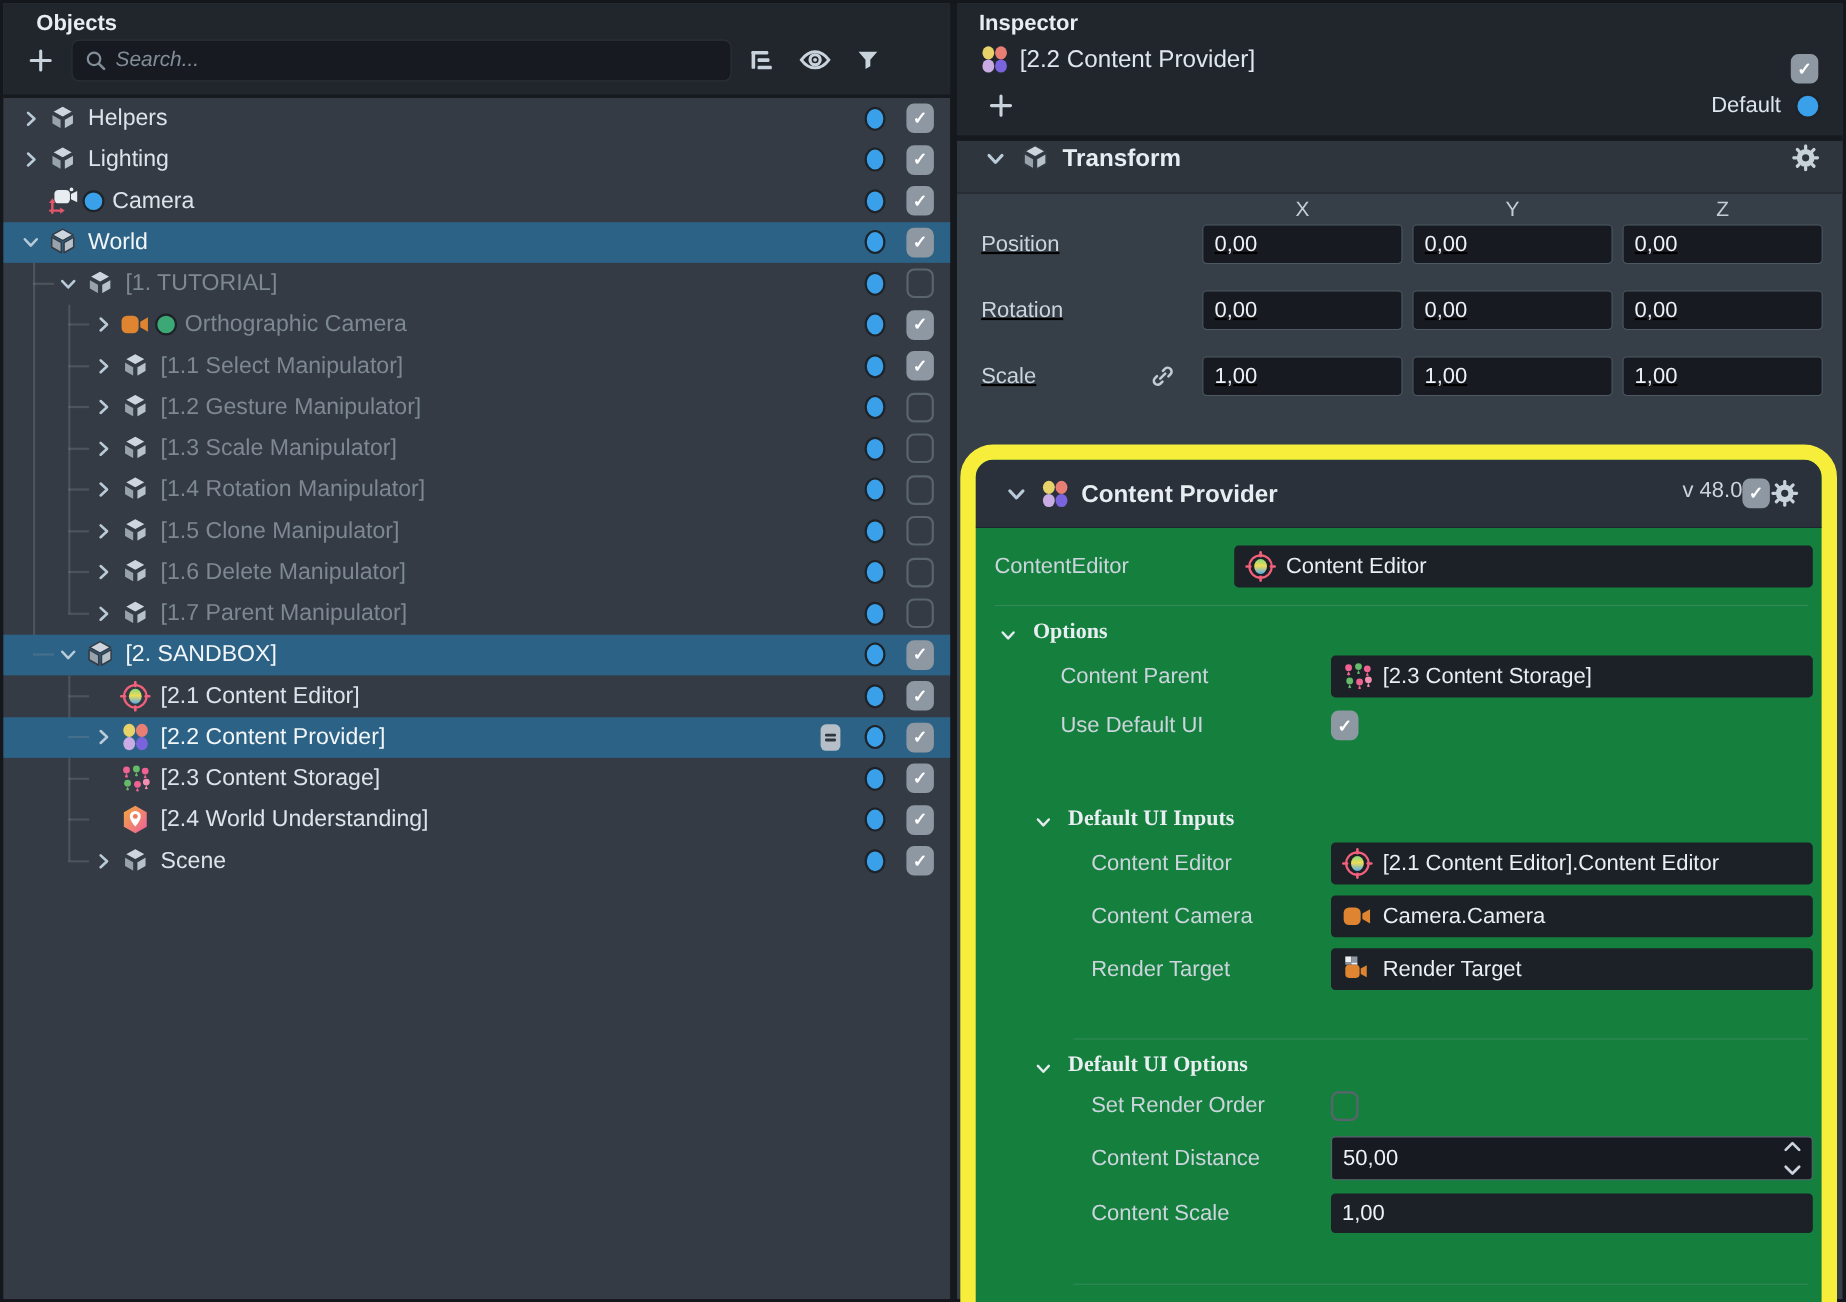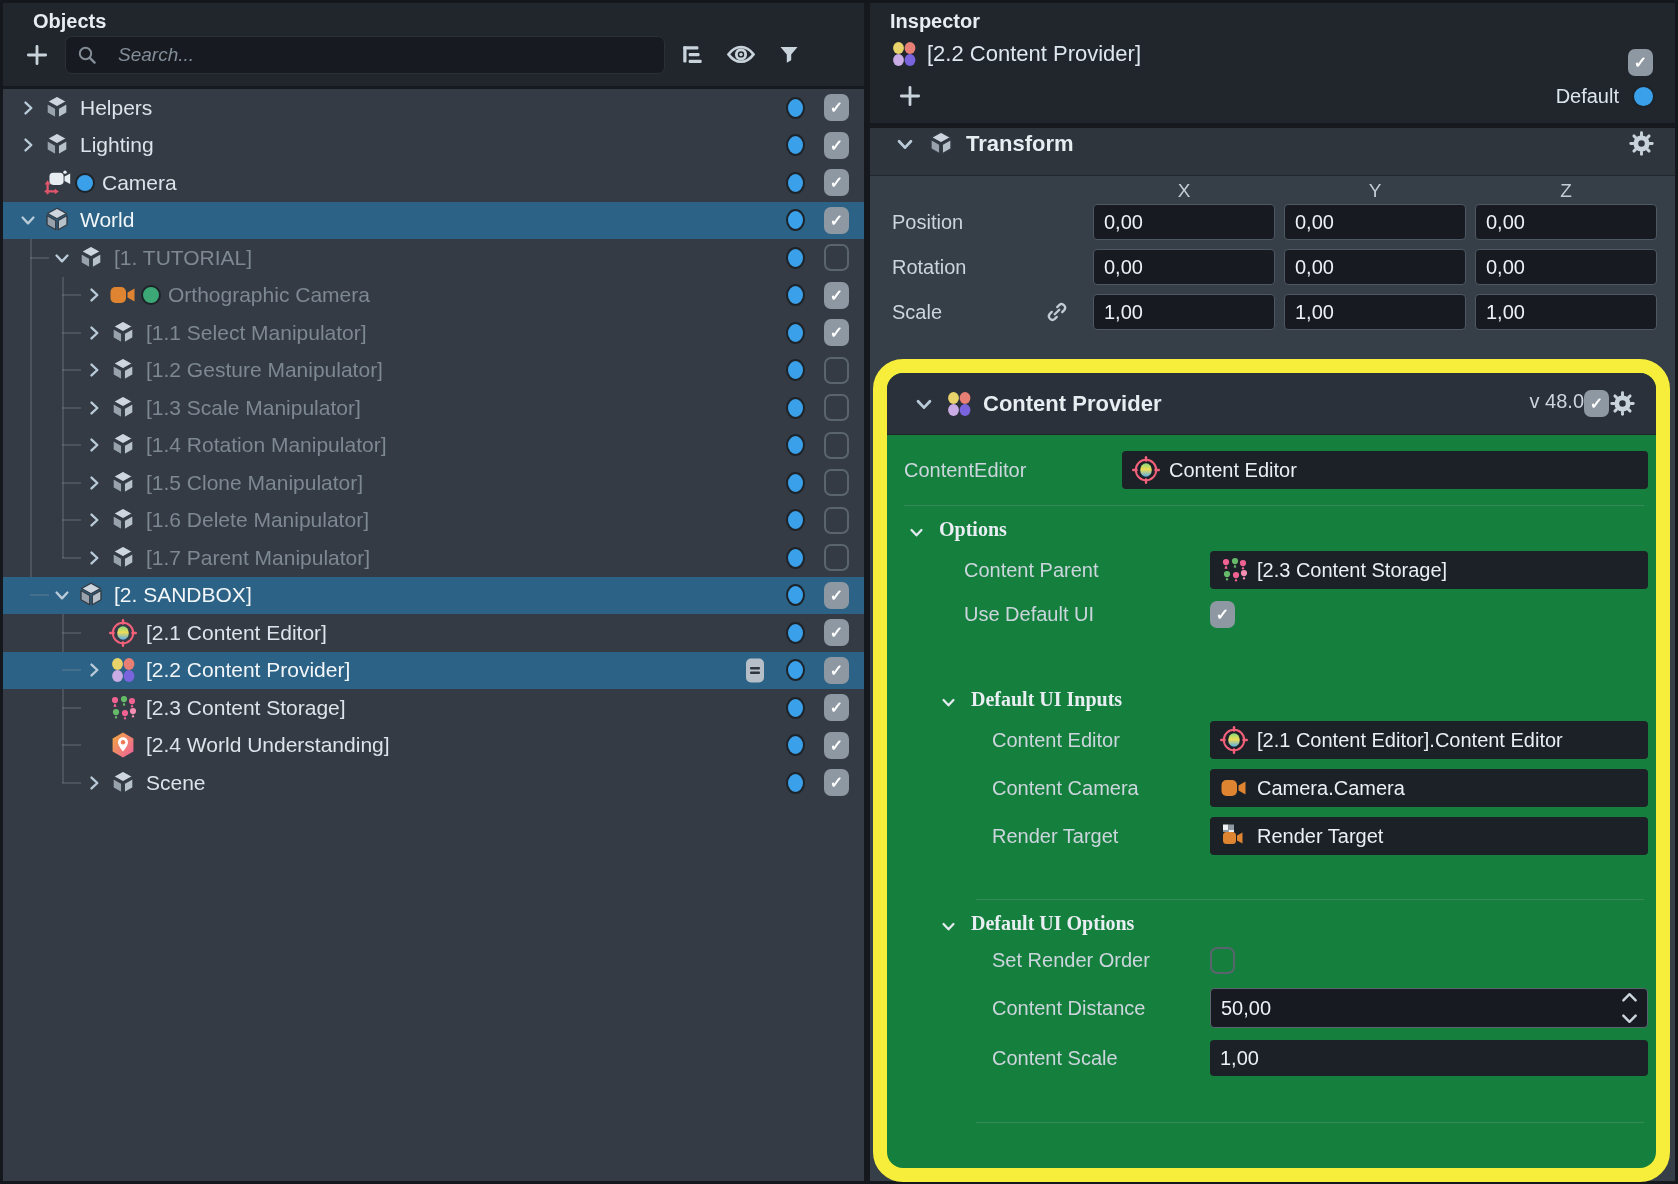--- a/index.html
+++ b/index.html
@@ -8,21 +8,21 @@
   .app { display:flex; width:1678px; height:1184px; border:3px solid #14171B; }
 
   
   .objects-panel { width:861px; height:100%; background:#343B44; display:flex; flex-direction:column; }
   .panel-header { height:86px; background:#21262D; border-bottom:3px solid #161A1F; flex:none; }
   .panel-title { font-size:20px; font-weight:bold; color:#E8EDF2; padding:7px 0 0 30px; }
   .obj-toolbar { display:flex; align-items:center; height:44px; padding:0 10px 0 14px; gap:8px; }
   .tool-btn { width:40px; height:38px; display:flex; align-items:center; justify-content:center;
     background:none; border:none; cursor:pointer; flex:none; }
   .search-box { width:600px; height:38px; background:#171B21; border:1px solid #2A3036; border-radius:7px;
-    display:flex; align-items:center; padding:0 10px; gap:20px; flex:none; }
+    display:flex; align-items:center; padding:0 10px; gap:7px; flex:none; }
   .search-box input { flex:1; background:transparent; border:none; outline:none;
     font-style:italic; font-size:19px; color:#C2CCD5; font-family:"Liberation Sans",sans-serif; }
   .search-box input::placeholder { color:#828D98; }
 
   .tree { flex:1; position:relative; overflow:hidden; }
   .guide { position:absolute; width:2px; background:rgba(135,146,157,.28); }
   .row { height:37.5px; display:flex; align-items:center; position:relative; cursor:default; }
   .row.sel { background:#2C6285; }
   .row .tick { position:absolute; height:2px; width:19px; top:17.5px; background:rgba(135,146,157,.28); }
   .row.d1 .tick { left:27px; } .row.d2 .tick { left:59px; }
@@ -60,21 +60,21 @@
 
   .section-strip { height:48px; background:#2E353D; border-bottom:1px solid #22272D;
     display:flex; align-items:center; padding:0 20px 16px 24px; gap:10px; }
   .section-title { font-size:22px; font-weight:bold; color:#E8EDF2; }
   .strip-right { margin-left:auto; display:flex; align-items:flex-start; }
   .version-lbl { font-size:20px; color:#CCD5DD; }
 
   .transform-grid { margin:2px 18px 0 22px; padding-bottom:6px; }
   .axis-head { display:grid; grid-template-columns:192px 1fr 1fr 1fr; gap:9px; height:26px; align-items:center; }
   .axis-head span { text-align:center; font-size:19px; color:#C3CDD6; }
-  .t-row { display:grid; grid-template-columns:192px 1fr 1fr 1fr; gap:9px; margin-bottom:9px; align-items:center; }
+  .t-row { display:grid; grid-template-columns:192px 1fr 1fr 1fr; gap:9px; margin-bottom:24px; align-items:center;text-decoration:underline; }
   .t-label { font-size:20px; color:#CCD5DD; display:flex; align-items:center; }
   .t-label .link-ic { margin-left:auto; margin-right:14px; }
   .num-input { height:36px; background:#171B21; border:1.5px solid #4D5863; border-radius:4px;
     color:#EEF2F6; font-size:20px; padding:0 10px; width:100%; font-family:"Liberation Sans",sans-serif; outline:none; }
 
   .highlight { margin:14px 5px 0 3px; border:14px solid #F7EE3B; border-radius:30px;
     height:823px; overflow:hidden; background:#15803d; flex:none; }
   .cp-section { height:100%; display:flex; flex-direction:column; }
   .cp-strip { height:62px; background:#2B313A; border-bottom:1px solid #20252B;
     display:flex; align-items:center; padding:0 20px 0 26px; gap:10px; flex:none; }

